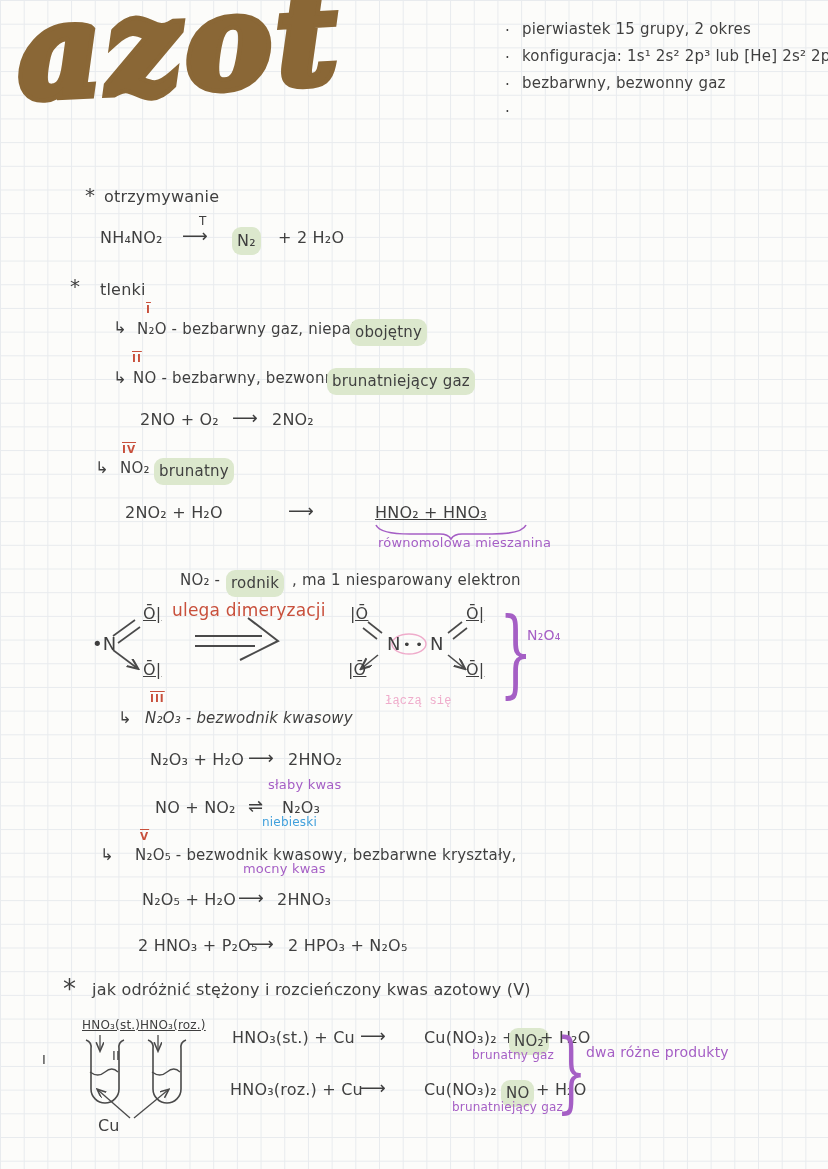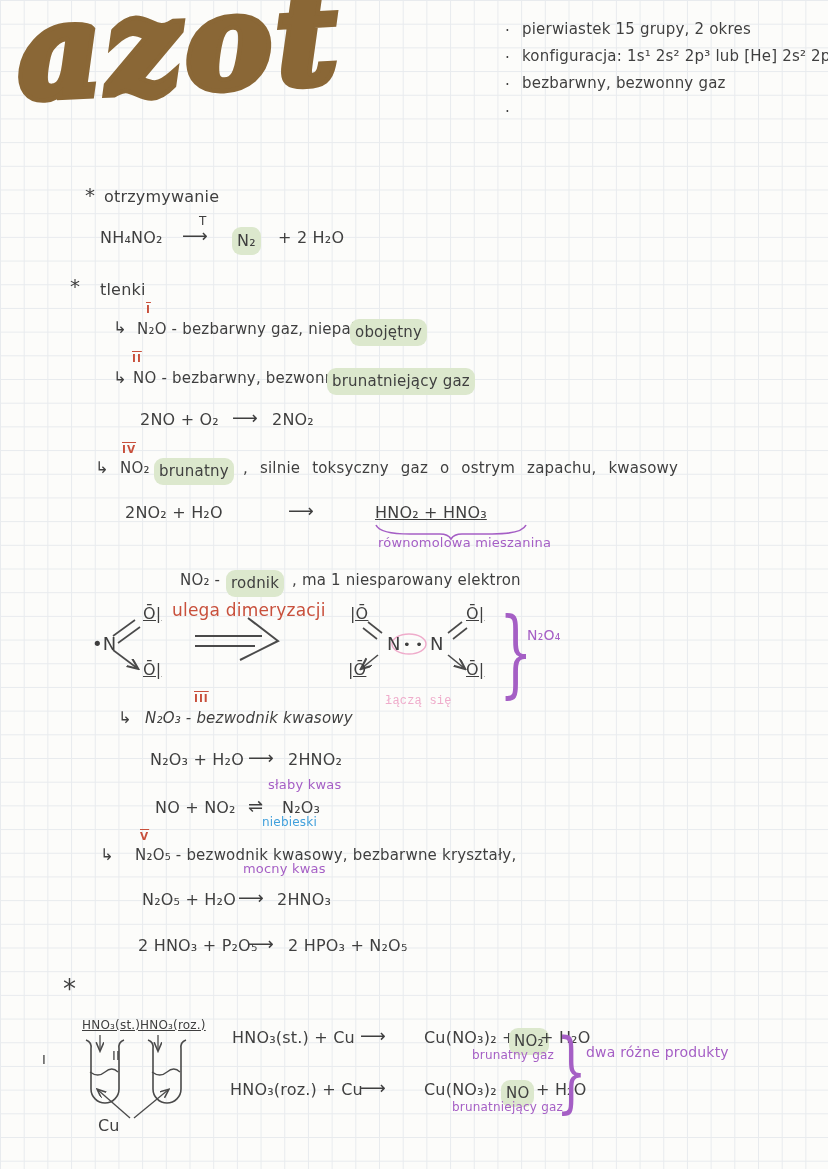--- a/index.html
+++ b/index.html
@@ -71,21 +71,20 @@
   <div class="hw" style="left:133px;top:369px;">NO - bezbarwny, bezwonny,</div>
   <div class="hw green-hl" style="left:327px;top:368px;">brunatniejący gaz</div>
   <div class="hw s16" style="left:140px;top:410px;">2NO + O₂</div>
   <div class="hw s18" style="left:232px;top:407px;">⟶</div>
   <div class="hw s16" style="left:272px;top:410px;">2NO₂</div>
 
   <div class="branch" style="left:95px;top:458px;">↳</div>
   <div class="ox" style="left:122px;top:443px;">IV</div>
   <div class="hw" style="left:120px;top:459px;">NO₂ -</div>
   <div class="hw green-hl" style="left:154px;top:458px;">brunatny</div>
-  <div class="hw stretch" style="left:243px;top:459px;">, silnie toksyczny gaz o ostrym zapachu, kwasowy</div>
   <div class="hw s16" style="left:125px;top:503px;">2NO₂ + H₂O</div>
   <div class="hw s18" style="left:288px;top:500px;">⟶</div>
   <div class="hw s16 ul" style="left:375px;top:503px;">HNO₂ + HNO₃</div>
   <svg width="160" height="16" style="left:374px;top:524px;">
     <path d="M2,1 q4,9 34,9 l30,0 q8,0 11,5 q3,-5 11,-5 l30,0 q30,0 34,-9" fill="none" stroke="#a55fc5" stroke-width="1.6"></path>
   </svg>
   <div class="hw note purple" style="left:378px;top:535px;">równomolowa mieszanina</div>
 
   <div class="hw" style="left:180px;top:571px;">NO₂ -</div>
   <div class="hw green-hl" style="left:226px;top:570px;">rodnik</div>
@@ -122,21 +121,21 @@
   <div class="hw s13" style="left:403px;top:637px;">• •</div>
   <div class="hw s18" style="left:430px;top:633px;">N</div>
   <div class="hw s16 lp" style="left:466px;top:604px;">Ō|</div>
   <div class="hw s16 lp" style="left:348px;top:660px;">|Ō</div>
   <div class="hw s16 lp" style="left:466px;top:660px;">Ō|</div>
   <div class="hw s12 pink" style="left:385px;top:694px;font-family:Liberation Mono, monospace;">łączą się</div>
   <div class="brace" style="left:499px;top:596px;font-size:96px;">}</div>
   <div class="hw s14 purple" style="left:527px;top:627px;">N₂O₄</div>
 
   <div class="branch" style="left:118px;top:708px;">↳</div>
-  <div class="ox" style="left:150px;top:692px;margin-left:44px;">III</div>
+  <div class="ox" style="left:150px;top:692px;">III</div>
   <div class="hw" style="left:145px;top:709px;font-style:italic;">N₂O₃ - bezwodnik kwasowy</div>
   <div class="hw s16" style="left:150px;top:750px;">N₂O₃ + H₂O</div>
   <div class="hw s18" style="left:248px;top:747px;">⟶</div>
   <div class="hw s16" style="left:288px;top:750px;">2HNO₂</div>
   <div class="hw note purple" style="left:268px;top:777px;">słaby kwas</div>
   <div class="hw s16" style="left:155px;top:798px;">NO + NO₂</div>
   <div class="hw s18" style="left:248px;top:795px;">⇌</div>
   <div class="hw s16" style="left:282px;top:798px;">N₂O₃</div>
   <div class="hw s12 blue" style="left:262px;top:815px;">niebieski</div>
 
@@ -145,20 +144,21 @@
   <div class="hw" style="left:135px;top:846px;">N₂O₅ - bezwodnik kwasowy, bezbarwne kryształy,</div>
   <div class="hw s16" style="left:142px;top:890px;">N₂O₅ + H₂O</div>
   <div class="hw s18" style="left:238px;top:887px;">⟶</div>
   <div class="hw s16" style="left:277px;top:890px;">2HNO₃</div>
   <div class="hw note purple" style="left:243px;top:861px;">mocny kwas</div>
   <div class="hw s16" style="left:138px;top:936px;">2 HNO₃ + P₂O₅</div>
   <div class="hw s18" style="left:248px;top:933px;">⟶</div>
   <div class="hw s16" style="left:288px;top:936px;">2 HPO₃ + N₂O₅</div>
 
   <div class="star" style="left:63px;top:974px;font-size:26px;">*</div>
+  <div class="hw s16" style="left:92px;top:980px;">jak odróżnić stężony i rozcieńczony kwas azotowy (V)</div>
 
   <div class="hw s12 ul" style="left:82px;top:1018px;">HNO₃(st.)</div>
   <div class="hw s12 ul" style="left:140px;top:1018px;">HNO₃(roz.)</div>
   <svg width="200" height="120" style="left:30px;top:1010px;">
     <defs>
       <marker id="ah2" markerWidth="8" markerHeight="8" refX="6" refY="3" orient="auto">
         <path d="M0,0 L7,3 L0,6" fill="none" stroke="#4a4a4a" stroke-width="1.2"></path>
       </marker>
     </defs>
 

